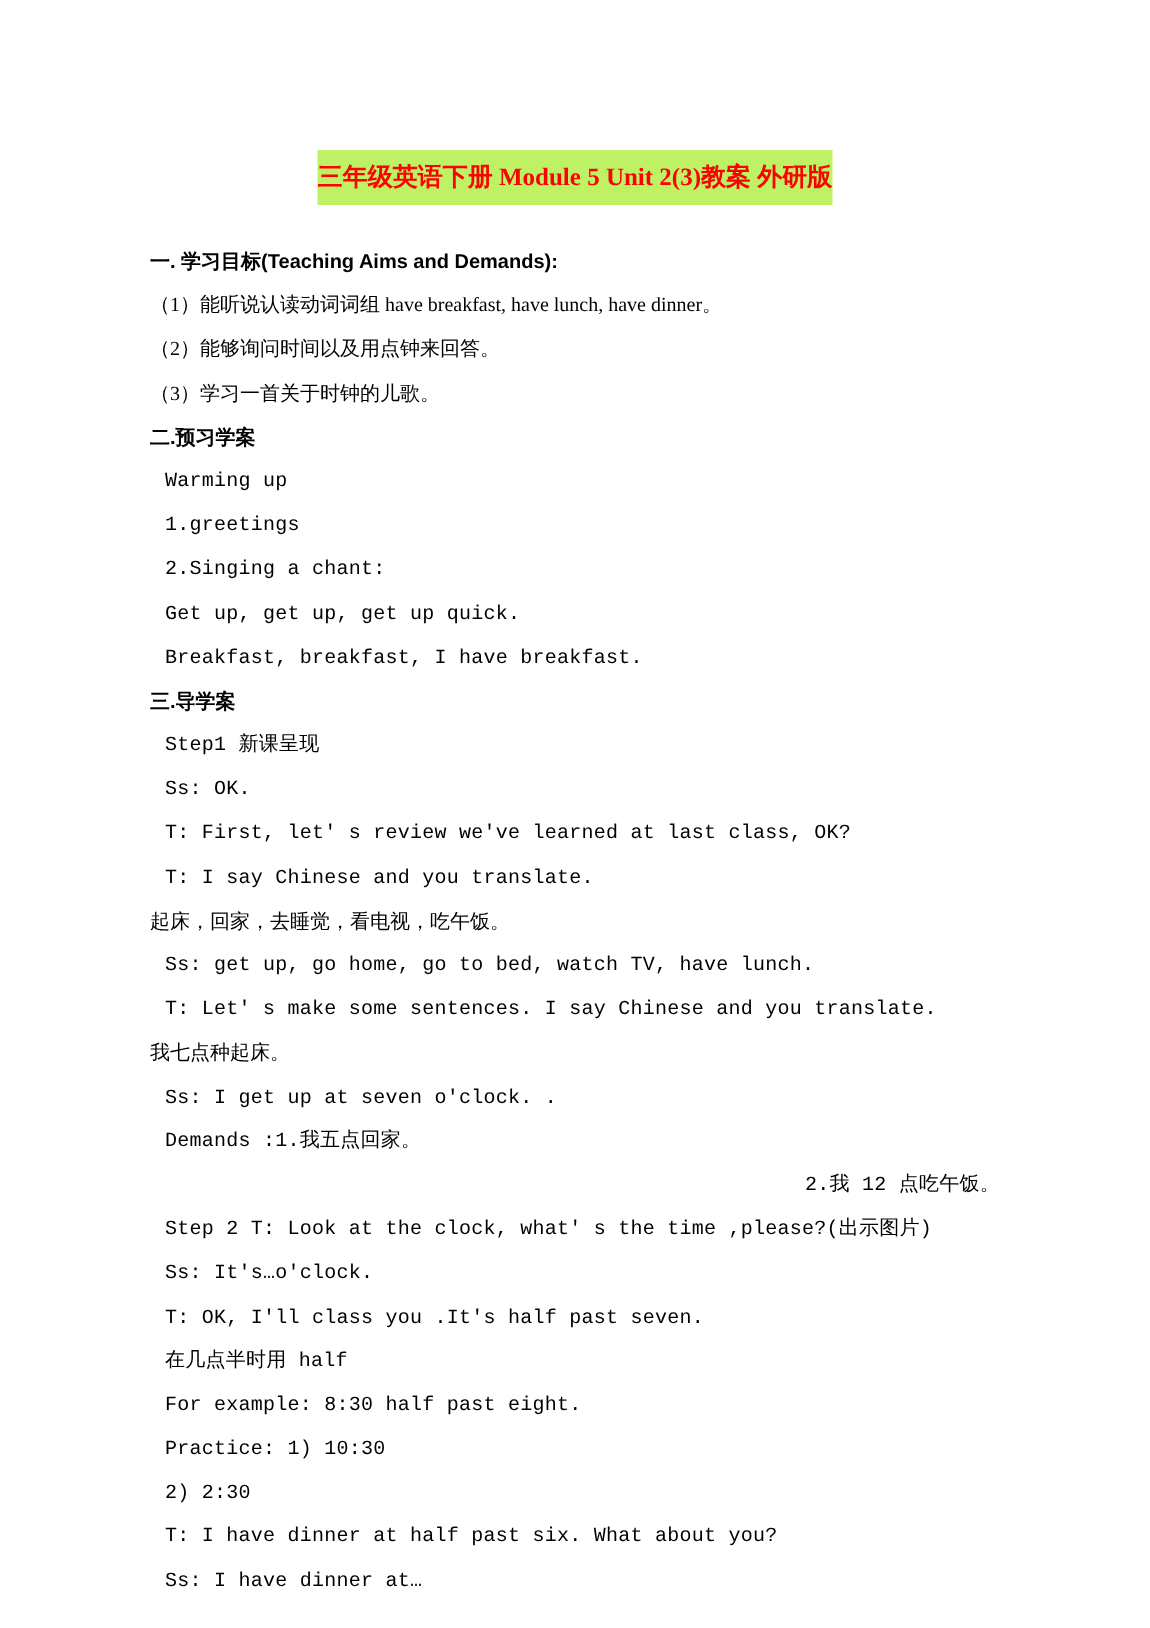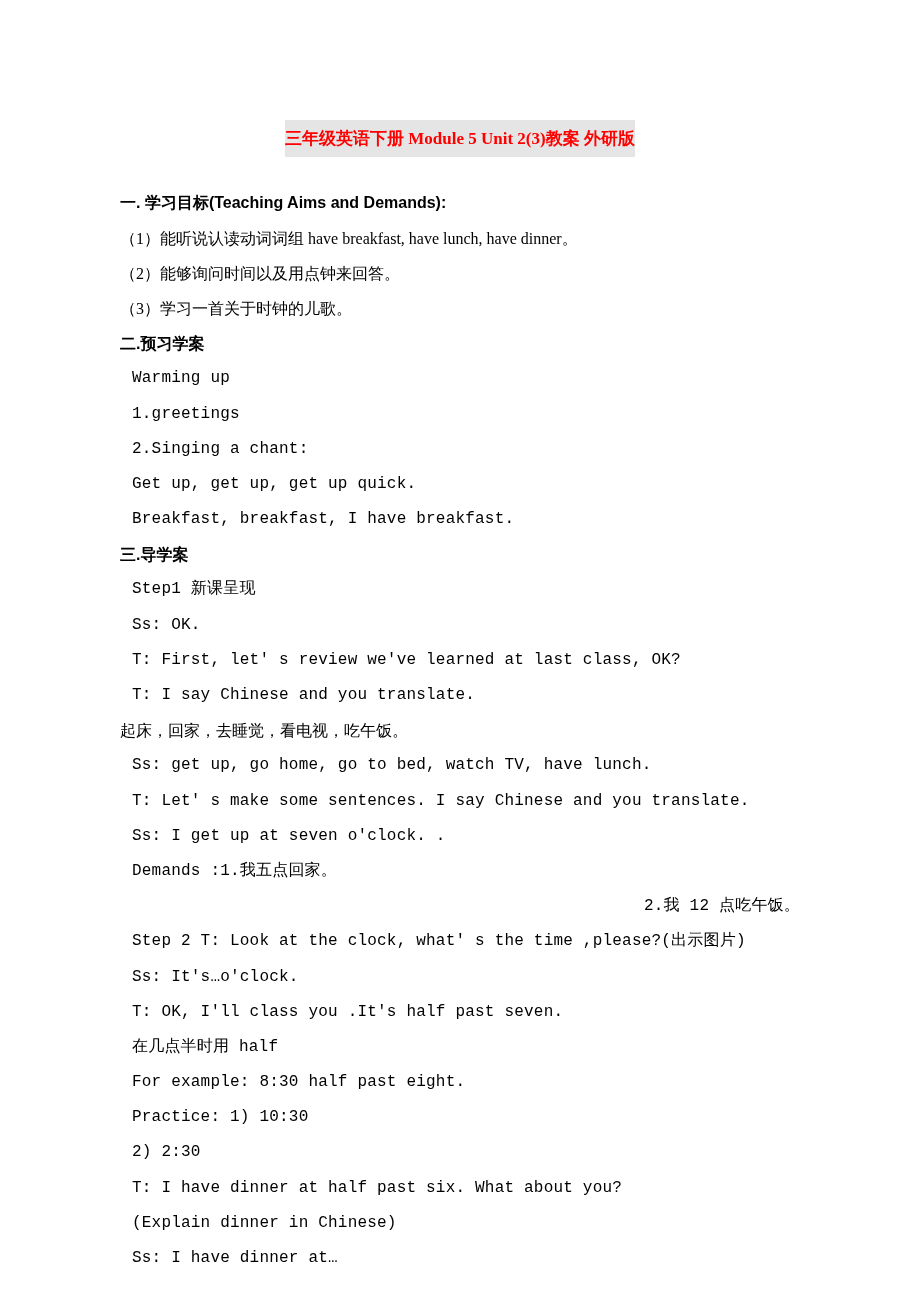--- a/index.html
+++ b/index.html
@@ -14,23 +14,23 @@
       padding: 120px 120px 60px 120px;
       box-sizing: border-box;
       line-height: 2.2;
       font-size: 16px;
       color: #000000;
     }
     .title {
       text-align: right;
       font-weight: bold;
       color: #ff0000;
-      background-color: #e5e5e5;
+      background-color: #bef264;
       display: inline-block;
-      font-size: 17px;
+      font-size: 20px;
       font-family: "SimHei", "黑体", "SimSun", serif;
     }
     .title-wrapper {
       text-align: center;
       margin-bottom: 28px;
     }
     .section-heading {
       font-weight: bold;
       font-family: "SimHei", "黑体", "SimSun", sans-serif;
     }
@@ -69,27 +69,27 @@
   <p class="mono">Breakfast, breakfast, I have breakfast.</p>
 
   <p class="section-heading">三.导学案</p>
   <p class="mono">Step1 新课呈现</p>
   <p class="mono">Ss: OK.</p>
   <p class="mono">T: First, let' s review we've learned at last class, OK?</p>
   <p class="mono">T: I say Chinese and you translate.</p>
   <p>起床，回家，去睡觉，看电视，吃午饭。</p>
   <p class="mono">Ss: get up, go home, go to bed, watch TV, have lunch.</p>
   <p class="mono">T: Let' s make some sentences. I say Chinese and you translate.</p>
+  <p>我七点种起床。</p>
   <p class="mono">Ss: I get up at seven o'clock. .</p>
   <p class="mono">Demands :1.我五点回家。</p>
   <p class="mono indent-2">2.我 12 点吃午饭。</p>
   <p class="mono">Step 2 T: Look at the clock, what' s the time ,please?(出示图片)</p>
   <p class="mono">Ss: It's…o'clock.</p>
   <p class="mono">T: OK, I'll class you .It's half past seven.</p>
   <p class="mono">在几点半时用 half</p>
   <p class="mono">For example: 8:30 half past eight.</p>
   <p class="mono">Practice: 1) 10:30</p>
   <p class="mono">2) 2:30</p>
   <p class="mono">T: I have dinner at half past six. What about you?</p>
-  <p class="mono"> (Explain dinner in Chinese)</p>
   <p class="mono">Ss: I have dinner at…</p>
 
 </div>
 
 </body></html>

